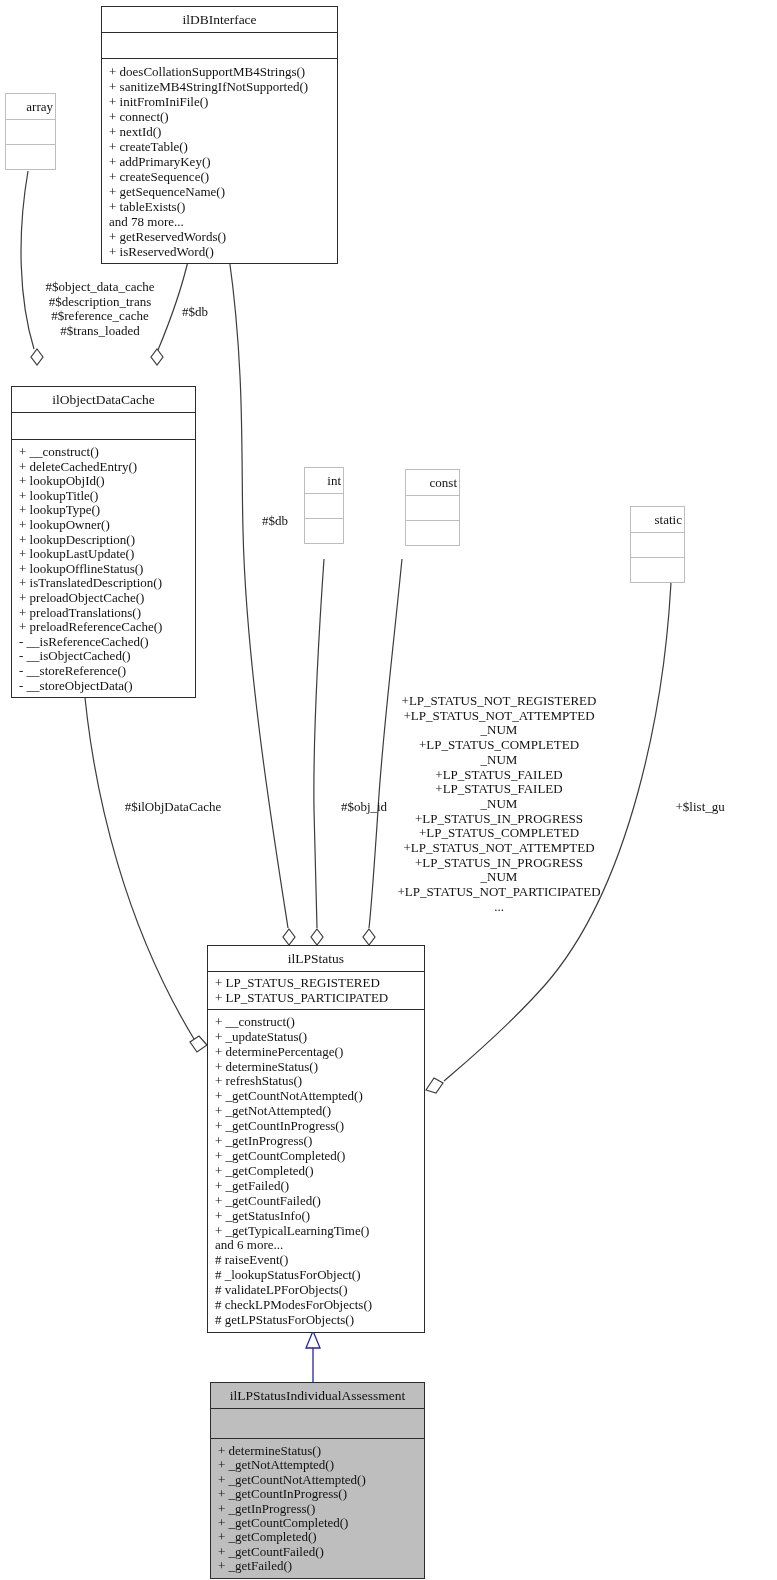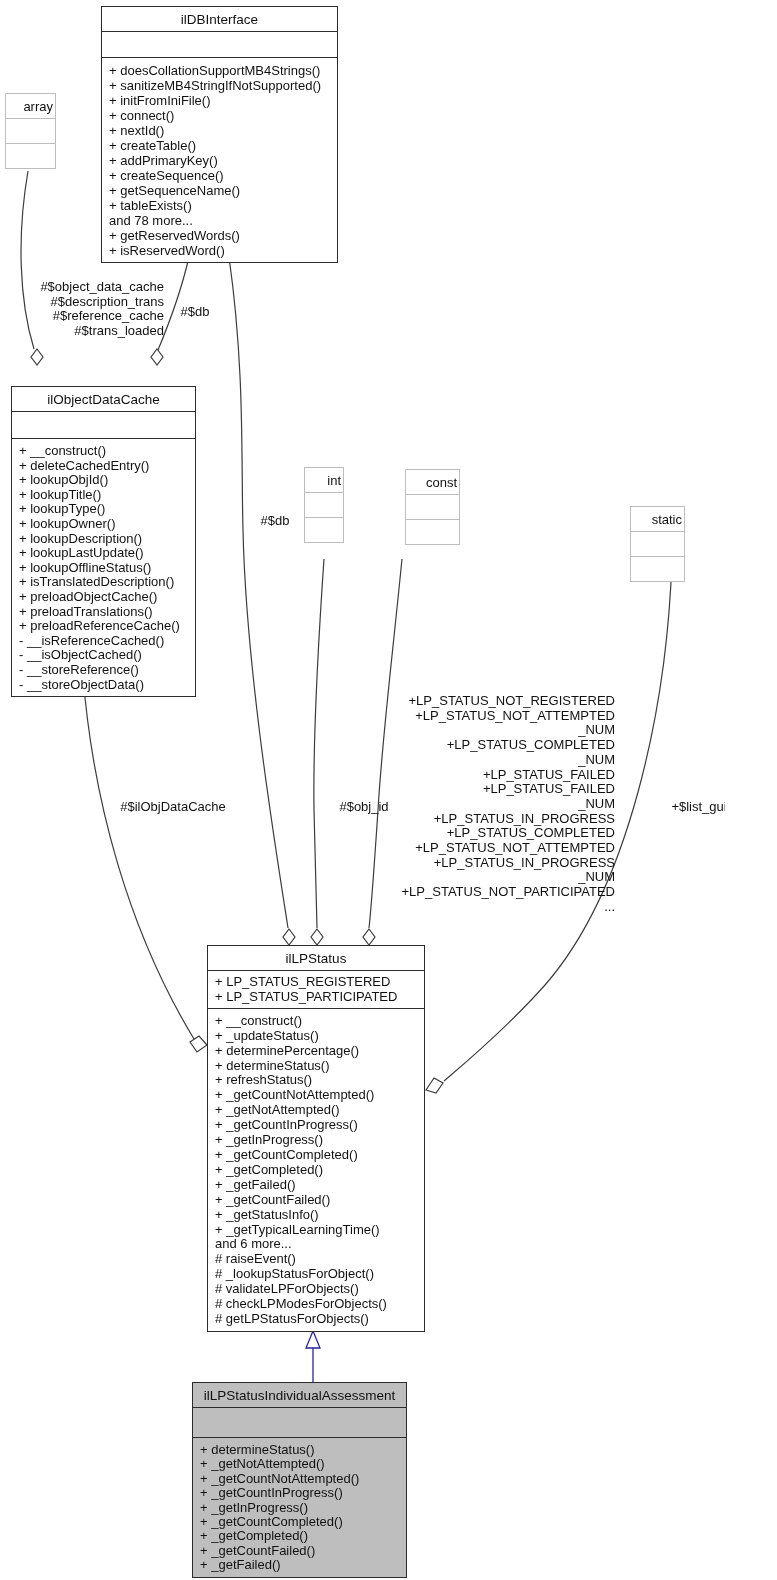--- a/index.html
+++ b/index.html
@@ -1,18 +1,18 @@
 <!DOCTYPE html>
 <html><head>
 <meta charset="utf-8">
 <style>
   html,body { margin:0; padding:0; background:#ffffff; }
   .canvas {
     position:relative; width:725px; height:1580px; background:#ffffff;
-    font-family:Liberation Sans, sans-serif; color:#111;
+    font-family:Liberation Serif, serif; color:#111;
     overflow:hidden;
   }
   svg.edges { position:absolute; left:0; top:0; z-index:1; }
 
   .uml-class {
     position:absolute; z-index:2; background:#ffffff;
     border:1.4px solid #2b2b2b; box-sizing:border-box;
   }
   .uml-class .title {
     text-align:center; font-size:13.5px; padding:5px 4px 4px;
@@ -36,21 +36,21 @@
     text-align:right; font-size:13px; padding:5px 2px 4px;
     border-bottom:1.3px solid #bdbdbd; white-space:nowrap;
   }
   .type-box .r1 { height:24px; border-bottom:1.3px solid #bdbdbd; }
   .type-box .r2 { height:24px; }
 
   .edge-label {
     position:absolute; z-index:2; font-size:13px; text-align:center;
     white-space:pre; color:#111;
   }
-  .edge-label-line { font-size:13px; line-height:14.7px; white-space:pre;text-align:right; }
+  .edge-label-line { font-size:13px; line-height:14.7px; white-space:pre; }
 </style>
 </head>
 <body>
 
 <div class="canvas">
 
   <svg class="edges" width="777" height="1580" viewBox="0 0 777 1580">
 
     <path d="M 28 171 C 17 235, 19 300, 34 349" fill="none" stroke="#3c3c3c" stroke-width="1.2"></path>
     <path d="M 189 257 C 181 292, 168 326, 158 350" fill="none" stroke="#3c3c3c" stroke-width="1.2"></path>
@@ -164,21 +164,21 @@
         <div class="member-line">+ _getTypicalLearningTime()</div>
         <div class="member-line">and 6 more...</div>
         <div class="member-line"># raiseEvent()</div>
         <div class="member-line"># _lookupStatusForObject()</div>
         <div class="member-line"># validateLPForObjects()</div>
         <div class="member-line"># checkLPModesForObjects()</div>
         <div class="member-line"># getLPStatusForObjects()</div>
       </div>
   </div>
 
-  <div class="uml-class highlight lh144" style="left:192px; top:1382px; width:215px;">
+  <div class="uml-class highlight lh144" style="left:210px; top:1382px; width:215px;">
     <div class="title">ilLPStatusIndividualAssessment</div>
     <div class="attrs empty" style="height:29px;"></div>
     <div class="methods">
         <div class="member-line">+ determineStatus()</div>
         <div class="member-line">+ _getNotAttempted()</div>
         <div class="member-line">+ _getCountNotAttempted()</div>
         <div class="member-line">+ _getCountInProgress()</div>
         <div class="member-line">+ _getInProgress()</div>
         <div class="member-line">+ _getCountCompleted()</div>
         <div class="member-line">+ _getCompleted()</div>

